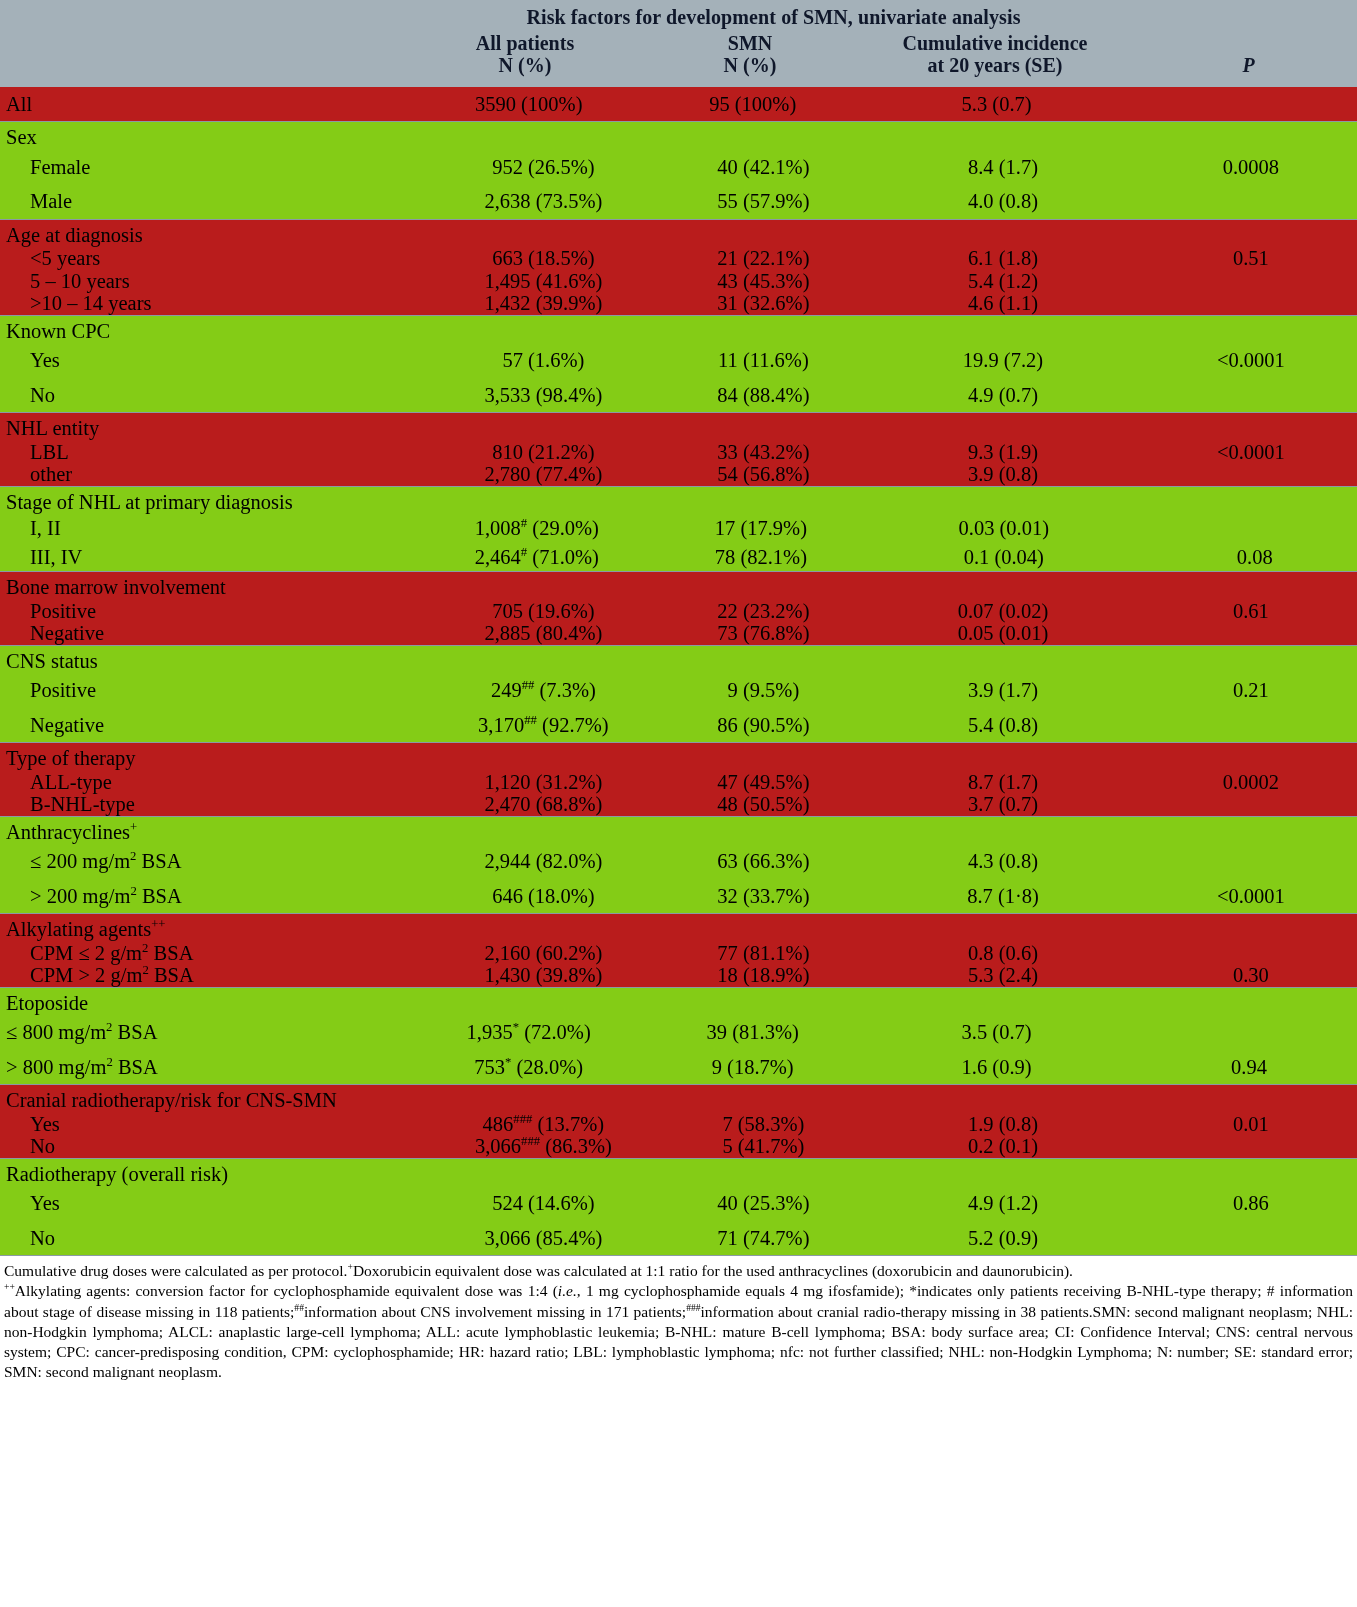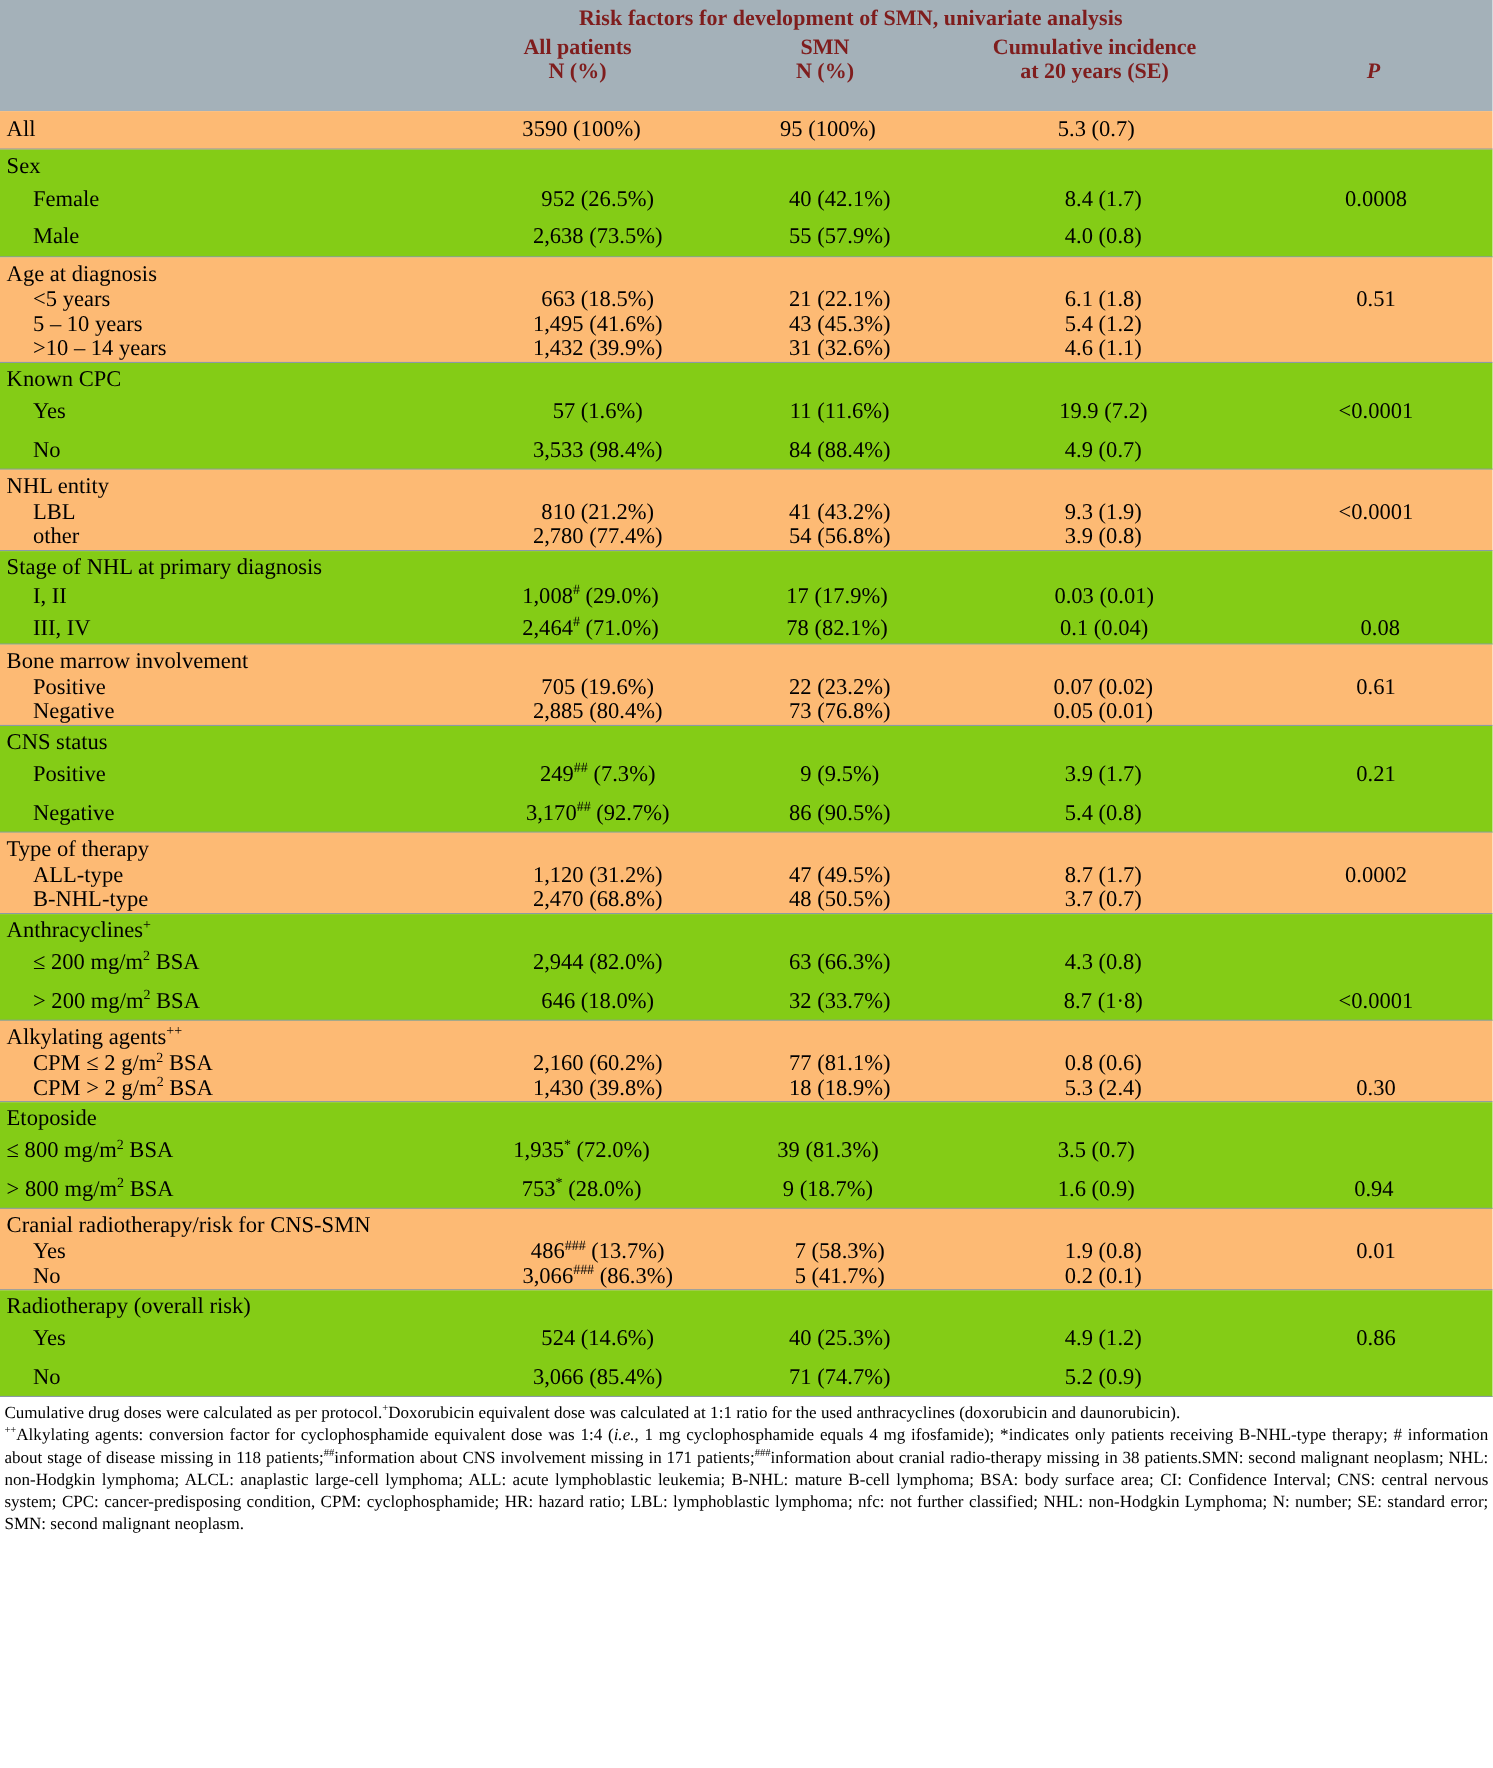--- a/index.html
+++ b/index.html
@@ -14,22 +14,22 @@
     -webkit-font-smoothing: antialiased;
   }
   #table-root {
     width: 1357px;
     position: relative;
   }
 
   
   .thead {
     background: #a4b1b9;
-    color: #7f1d1d;
-    padding: 6px 0 24px 0;
+    color: #0f172a;
+    padding: 6px 0 10px 0;
   }
   .thead-title {
     text-align: center;
     font-weight: bold;
     font-size: 20px;
     letter-spacing: .1px;
     padding-left: 190px;
     padding-bottom: 3px;
   }
   .thead-row {
@@ -44,21 +44,21 @@
   .thead-row .c2 { width: 200px; text-align: center; }
   .thead-row .c3 { width: 290px; text-align: center; }
   .thead-row .c4 { width: 217px; text-align: center; }
   .hdr-ital { font-style: italic; }
 
   
   .band {
     border-bottom: 1.5px solid #8a9aa4;
   }
   .band.shaded { background: #84cc16; }
-  .band.plain  { background: #fdba74; font-family: Liberation Serif, serif; }
+  .band.plain  { background: #b91c1c; font-family: Liberation Serif, serif; }
 
   .grp-label {
     font-size: 20.5px;
     line-height: 1.0;
     padding: 5px 0 2px 6px;
   }
   .row {
     display: flex;
     align-items: baseline;
     font-size: 20.5px;
@@ -190,21 +190,21 @@
           <div class="c2">84 (88.4%)</div>
           <div class="c3">4.9 (0.7)</div>
           <div class="c4"></div>
         </div>
       </div>
       <div class="band plain sp-tight">
         <div class="grp-label">NHL entity</div>
         <div class="row">
           <div class="c0 indent">LBL</div>
           <div class="c1">810 (21.2%)</div>
-          <div class="c2">41 (43.2%)</div>
+          <div class="c2">33 (43.2%)</div>
           <div class="c3">9.3 (1.9)</div>
           <div class="c4">&lt;0.0001</div>
         </div>
         <div class="row">
           <div class="c0 indent">other</div>
           <div class="c1">2,780 (77.4%)</div>
           <div class="c2">54 (56.8%)</div>
           <div class="c3">3.9 (0.8)</div>
           <div class="c4"></div>
         </div>

